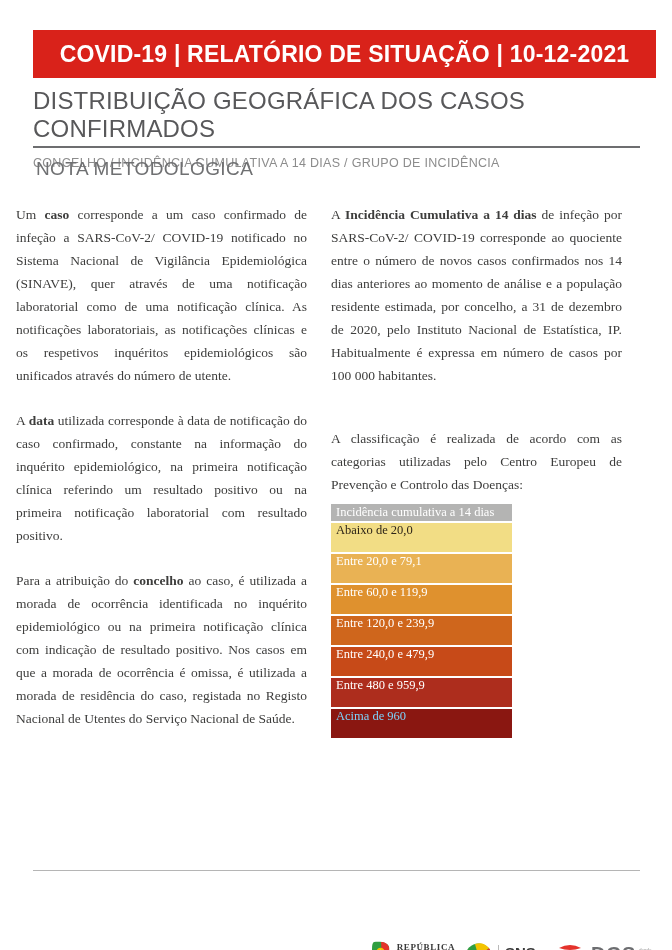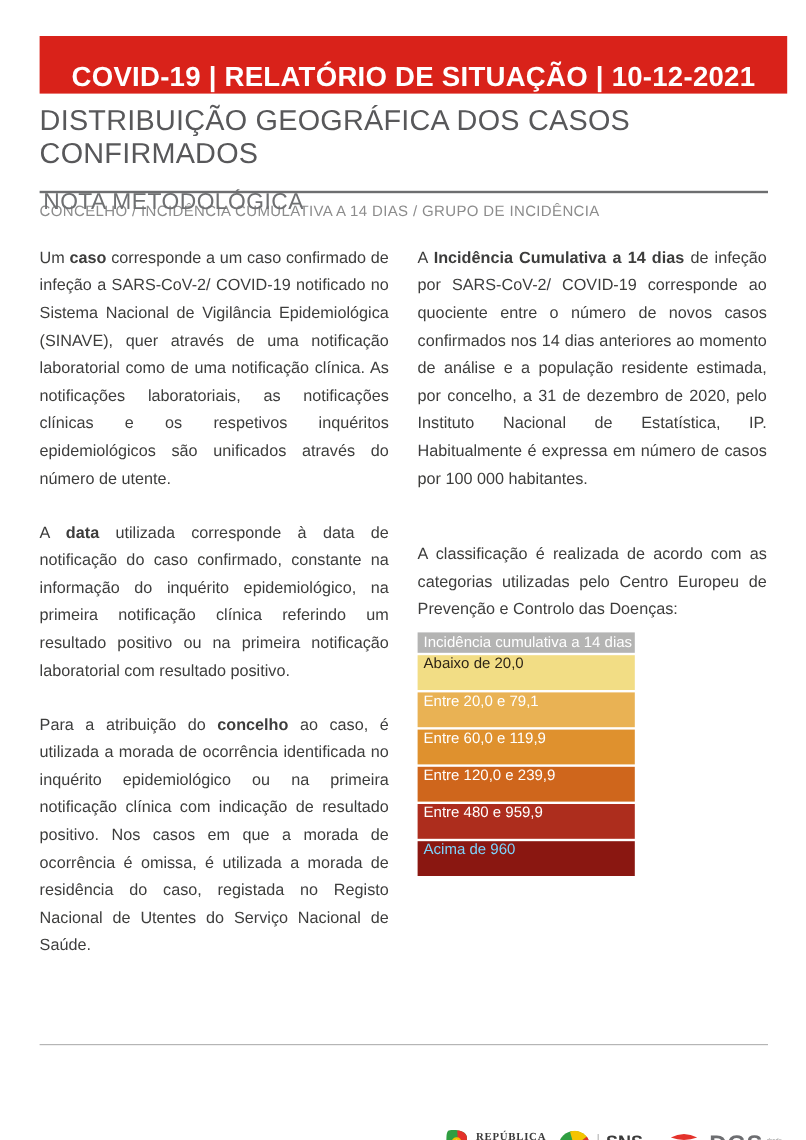--- a/index.html
+++ b/index.html
@@ -2,39 +2,39 @@
 <html lang="pt"><head>
 <meta charset="utf-8">
 <style>
   * { margin:0; padding:0; box-sizing:border-box; }
   html,body { background:#ffffff; }
   body { font-family:"Liberation Sans","DejaVu Sans",sans-serif; }
   .page{ position:relative; width:672px; height:950px; background:#fff; overflow:hidden; }
 
   .banner{
     position:absolute; left:33px; right:16px; top:30px; height:48px;
-    background:#d9221a; display:flex; align-items:flex-end; justify-content:center;
+    background:#d9221a; display:flex; align-items:center; justify-content:center;
   }
   .banner-title{ color:#ffffff; font-weight:bold; font-size:23px; letter-spacing:0.2px; white-space:nowrap; }
 
   .doc-header{ position:absolute; left:33px; right:32px; top:87px; }
   .doc-title{
     font-size:24px; color:#58585a; font-weight:400; letter-spacing:0.2px;
-    padding-bottom:16px; border-bottom:2px solid #6d6e70;
+    padding-bottom:3px; border-bottom:2px solid #6d6e70;
   }
   .doc-subtitle{ margin-top:8px; font-size:12.5px; color:#8c8c8c; letter-spacing:0.3px; }
 
   .section-heading{
     position:absolute; left:36px; top:158px;
     font-size:19px; color:#6f7072; letter-spacing:0.4px; font-weight:400;
   }
 
   .columns{
-    position:absolute; left:33px; top:203px; width:607px;
-    display:flex; gap:24px;
+    position:absolute; left:16px; top:203px; width:607px;
+    display:flex; gap:24px;font-family:Liberation Serif, serif;
   }
   .col{ width:291px; }
   .para{
     font-size:13.5px; line-height:23px; color:#3d3d3c;
     text-align:justify; margin-bottom:22px;
   }
   .para b{ font-weight:bold; }
   .para.gray{ color:#ababab; margin-bottom:0; }
   .classification{ margin-top:40px; margin-bottom:8px; }
 
@@ -100,20 +100,21 @@
       <p class="para"><span>A </span><b>Incidência Cumulativa a 14 dias</b><span> de infeção por SARS-CoV-2/ COVID-19 corresponde ao quociente entre o número de novos casos confirmados nos 14 dias anteriores ao momento de análise e a população residente estimada, por concelho, a 31 de dezembro de 2020, pelo Instituto Nacional de Estatística, IP. Habitualmente é expressa em número de casos por 100 000 habitantes.</span></p>
       <p class="para classification">A classificação é realizada de acordo com as categorias utilizadas pelo Centro Europeu de Prevenção e Controlo das Doenças:</p>
 
       <div class="legend">
         <div class="legend-header" style="background: rgb(180, 180, 179); color: rgb(255, 255, 255);">Incidência cumulativa a 14 dias</div>
         <div>
             <div class="legend-row" style="background: rgb(242, 221, 133); color: rgb(45, 36, 23);">Abaixo de 20,0</div>
             <div class="legend-row" style="background: rgb(233, 178, 84); color: rgb(255, 255, 255);">Entre 20,0 e 79,1</div>
             <div class="legend-row" style="background: rgb(223, 145, 46); color: rgb(255, 255, 255);">Entre 60,0 e 119,9</div>
             <div class="legend-row" style="background: rgb(207, 102, 28); color: rgb(255, 255, 255);">Entre 120,0 e 239,9</div>
+            <div class="legend-row" style="background: rgb(199, 74, 24); color: rgb(255, 255, 255);">Entre 240,0 e 479,9</div>
             <div class="legend-row" style="background: rgb(173, 45, 29); color: rgb(255, 255, 255);">Entre 480 e 959,9</div>
             <div class="legend-row" style="background: rgb(138, 23, 17); color: #7dd3fc;">Acima de 960</div>
           </div>
       </div>
     </div>
   </div>
 
   <div class="footer-divider"></div>
 
   <div class="footer">

